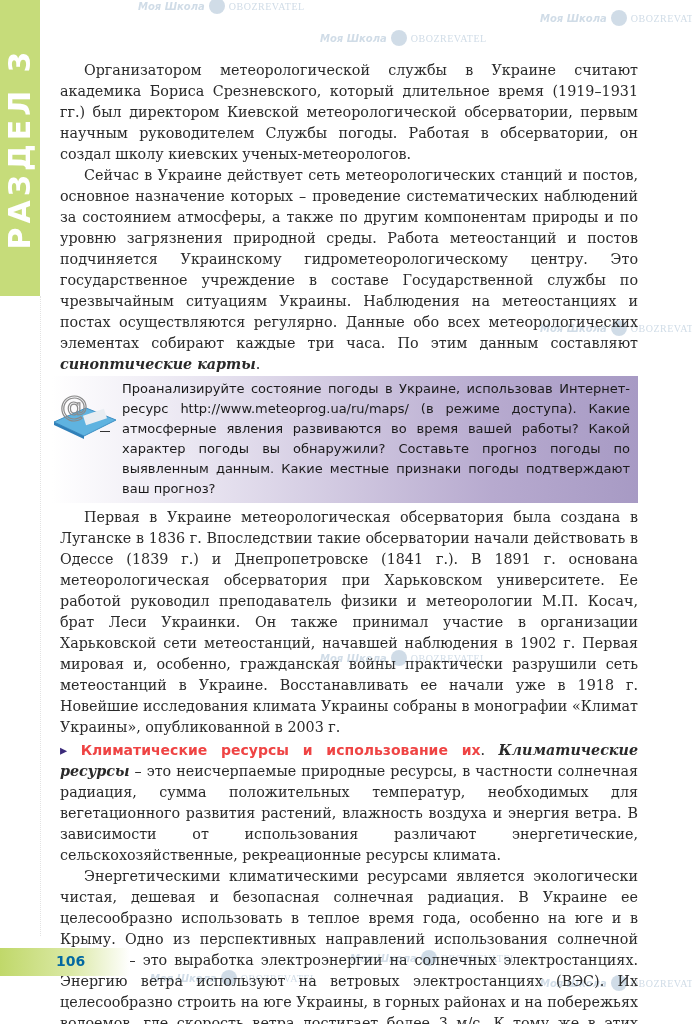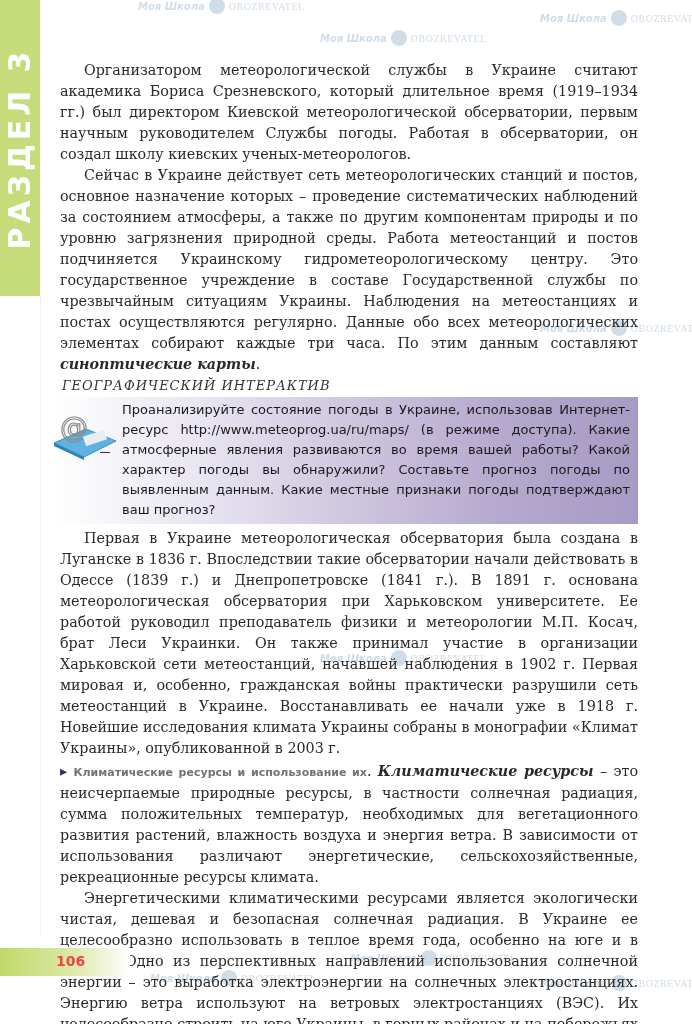--- a/index.html
+++ b/index.html
@@ -50,30 +50,30 @@
       font-family: "DejaVu Sans", "Liberation Sans", sans-serif;
       font-size: 13px; line-height: 20px; color: #1a1a1a;
     }
     .interactive-box .at-icon { position: absolute; left: -2px; top: 10px; width: 70px; height: 54px; }
     .interactive-box .dash { position: absolute; left: 48px; top: 55px; width: 10px; height: 1px; background: #333; }
 
     .section-heading { text-indent: 0 !important; }
     .section-heading .marker { color: #3b2a7a; font-weight: bold; font-family: "DejaVu Sans", sans-serif; }
     .section-heading .title {
       font-family: "DejaVu Sans", "Liberation Sans", sans-serif; font-weight: bold;
-      color: #737373; font-size: 11px;
+      color: #ef4444; font-size: 14px;
     }
 
     .page-number-bar {
       position: absolute; left: 0; top: 948px; width: 130px; height: 28px;
       background: linear-gradient(90deg, #c0d86a 0%, #dbe9a6 55%, #ffffff 100%);
     }
     .page-number {
       position: absolute; left: 56px; top: 953px;
-      font-family: "DejaVu Sans", "Liberation Sans", sans-serif; font-weight: bold; font-size: 14px; color: #ef4444;
+      font-family: "DejaVu Sans", "Liberation Sans", sans-serif; font-weight: bold; font-size: 14px; color: #0369a1;
     }
   </style>
 </head>
 <body>
 
 <div class="sidebar-tab">
   <span class="label">РАЗДЕЛ 3</span>
 </div>
 <div class="dotted-guide"></div>
 
@@ -112,24 +112,23 @@
     <span class="wm-circle"></span>
     <span class="wm-brand">OBOZREVATEL</span>
   </div>
 <div class="watermark" style="left:540px;top:975px;">
     <span>Моя Школа</span>
     <span class="wm-circle"></span>
     <span class="wm-brand">OBOZREVATEL</span>
   </div>
 
 <div class="content">
-  <p>Организатором метеорологической службы в Украине считают академика Бориса Срезневского, который длительное время (1919–1934 гг.) был директором Киевской метеорологической обсерватории, первым научным руководителем Службы погоды. Работая в обсерватории, он создал школу киевских ученых-метеорологов.</p>
+  <p>Организатором метеорологической службы в Украине считают академика Бориса Срезневского, который длительное время (1919–1931 гг.) был директором Киевской метеорологической обсерватории, первым научным руководителем Службы погоды. Работая в обсерватории, он создал школу киевских ученых-метеорологов.</p>
   <p><span>Сейчас в Украине действует сеть метеорологических станций и постов, основное назначение которых – проведение систематических наблюдений за состоянием атмосферы, а также по другим компонентам природы и по уровню загрязнения природной среды. Работа метеостанций и постов подчиняется Украинскому гидрометеорологическому центру. Это государственное учреждение в составе Государственной службы по чрезвычайным ситуациям Украины. Наблюдения на метеостанциях и постах осуществляются регулярно. Данные обо всех метеорологических элементах собирают каждые три часа. По этим данным составляют </span><span class="bi">синоптические карты</span><span>.</span></p>
 
-  <div class="interactive-title">ГЕОГРАФИЧЕСКИЙ ИНТЕРАКТИВ</div>
   <div class="interactive-box">
     <svg class="at-icon" viewBox="0 0 70 54">
       <polygon points="4,36 36,22 66,34 34,50" fill="#5fb3e0" stroke="#3d8fc4" stroke-width="1"></polygon>
       <polygon points="4,36 34,50 34,53 4,39" fill="#2f7fb8"></polygon>
       <rect x="34" y="26" width="22" height="10" fill="#e8edf2" transform="rotate(-18 45 31)"></rect>
       <text x="10" y="30" font-family="DejaVu Sans, sans-serif" font-size="28" fill="none" stroke="#8a8a8a" stroke-width="1.2">@</text>
     </svg>
     <span class="dash"></span>
     <span>Проанализируйте состояние погоды в Украине, использовав Интернет-ресурс http://www.meteoprog.ua/ru/maps/ (в режиме доступа). Какие атмосферные явления развиваются во время вашей работы? Какой характер погоды вы обнаружили? Составьте прогноз погоды по выявленным данным. Какие местные признаки погоды подтверждают ваш прогноз?</span>
   </div>

